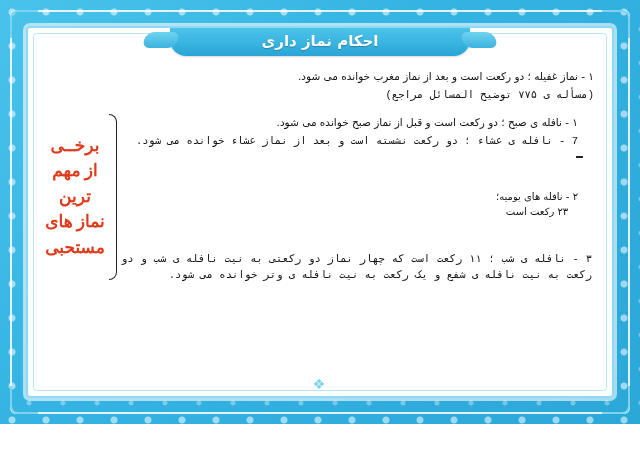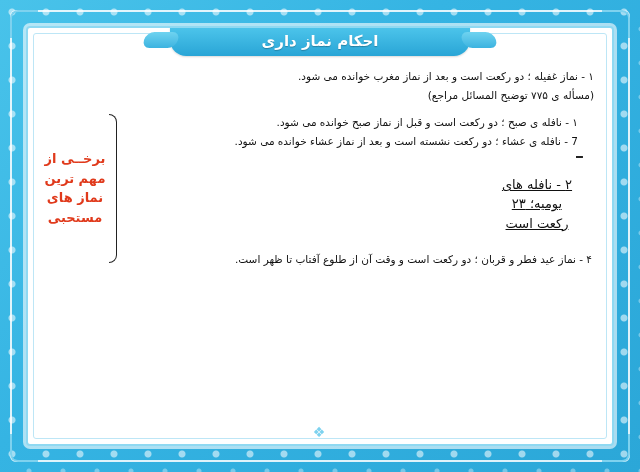--- a/index.html
+++ b/index.html
@@ -11,21 +11,21 @@
     height: 472px;
     overflow: hidden;
     font-family: "DejaVu Sans", sans-serif;
     background: #ffffff;
   }
 
   
   .page {
     position: relative;
     width: 640px;
-    height: 472px;
+    height: 424px;
     box-sizing: border-box;
     background:
       radial-gradient(circle at 12px 12px, rgba(255,255,255,0.55) 3px, transparent 4px) 0 0/34px 34px,
       radial-gradient(circle at 12px 12px, rgba(255,255,255,0.35) 2px, transparent 3px) 17px 17px/34px 34px,
       linear-gradient(135deg, #49c3ea 0%, #35b4e3 40%, #2ba7d8 100%);
   }
   .page::before {
     content: "";
     position: absolute;
     left: 10px; top: 10px; right: 10px; bottom: 10px;
@@ -147,24 +147,25 @@
   
   .label-col {
     width: 62px;
     flex: 0 0 62px;
     display: flex;
     align-items: center;
     justify-content: center;
     text-align: center;
     color: #e03a1c;
     font-weight: bold;
-    font-size: 13px;
+    font-size: 17px;
     line-height: 1.5;
     padding: 4px 2px;
     border-right: 1px solid #ffffff;
+    font-family: Liberation Serif, serif;
   }
   .label-col .label-inner { display: block; }
 
   .brace {
     flex: 0 0 10px;
     width: 10px;
     position: relative;
   }
   .brace::before {
     content: "";
@@ -180,40 +181,39 @@
 
   .items-col {
     flex: 1 1 auto;
     padding: 2px 6px 2px 2px;
   }
 
   .line {
     margin: 0 0 3px 0;
     text-align: justify;
   }
-  .line:last-child { margin-bottom: 0; }
+  .line:last-child { margin-bottom: 0; font-family: Liberation Mono, monospace; }
 
   .sub-block {
     display: flex;
     flex-direction: column;
     align-items: stretch;
     margin: 4px 8px;
   }
   .sub-label {
     flex: 0 0 86px;
     width: 86px;
     display: flex;
     align-items: center;
     justify-content: center;
     text-align: center;
-    font-size: 13px;
+    font-size: 10px;
     line-height: 1.5;
     color: #111;
     padding: 0 4px;
-    text-decoration: underline;
   }
   .sub-brace {
     flex: 0 0 9px;
     width: 9px;
     position: relative;
   }
   .sub-brace::before {
     content: "";
     position: absolute;
     top: 4px;
@@ -268,21 +268,21 @@
 
           <div class="sub-block">
             <div class="sub-items">
               <p class="line">۱ - نافله ی صبح ؛ دو رکعت است و قبل از نماز صبح خوانده می شود.</p>
               <p class="line">7 - نافله ی عشاء ؛ دو رکعت نشسته است و بعد از نماز عشاء خوانده می شود.</p>
             </div>
             <div class="sub-brace"></div>
             <div class="sub-label">۲ - نافله های یومیه؛ ۲۳ رکعت است</div>
           </div>
 
-          <p class="line">۴ - نماز عید فطر و قربان ؛ دو رکعت است و وقت آن از طلوع آفتاب تا ظهر است.</p>
+          <p class="line">۳ - نافله ی شب ؛ ۱۱ رکعت است که چهار نماز دو رکعتی به نیت نافله ی شب و دو رکعت به نیت نافله ی شفع و یک رکعت به نیت نافله ی وتر خوانده می شود.</p>
         </div>
 
         <div class="brace"></div>
 
         <div class="label-col">
           <span class="label-inner">برخــی از مهم ترین نماز های مستحبی</span>
         </div>
       </div>
 
     </div>

